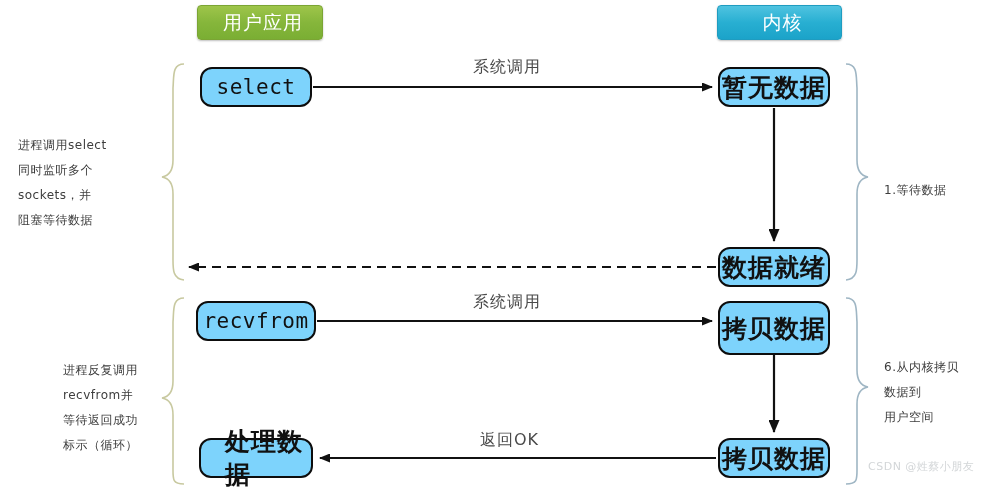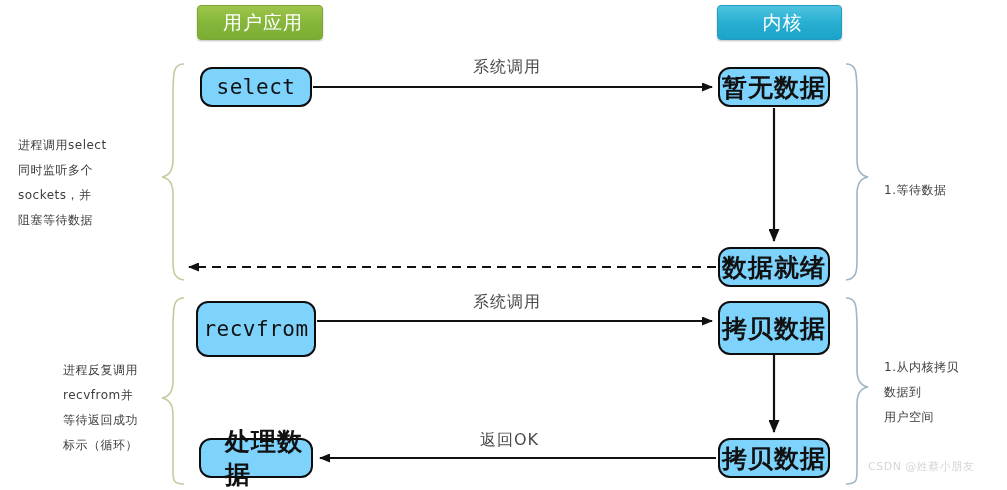--- a/index.html
+++ b/index.html
@@ -67,21 +67,21 @@
     letter-spacing: 0.5px;
   }
   .box.cjk {
     font-family: "DejaVu Sans", "Liberation Sans", sans-serif;
     font-size: 25px;
     letter-spacing: 1px;
     font-weight: bold;
   }
 
   #box-select    { left: 200px; top: 67px;  width: 112px; height: 40px; }
-  #box-recvfrom  { left: 196px; top: 301px; width: 120px; height: 56px; }
+  #box-recvfrom  { left: 196px; top: 301px; width: 120px; height: 40px; }
   #box-process   { left: 199px; top: 438px; width: 114px; height: 40px; padding-left: 24px; }
 
   #box-nodata    { left: 718px; top: 67px;  width: 112px; height: 40px; }
   #box-ready     { left: 718px; top: 247px; width: 112px; height: 40px; }
   #box-copying   { left: 718px; top: 301px; width: 112px; height: 54px; }
   #box-copydone  { left: 718px; top: 438px; width: 112px; height: 40px; }
 
   
   .edge-label {
     position: absolute;
@@ -204,19 +204,19 @@
 sockets，并
 阻塞等待数据</div>
 
   <div class="note" id="note-left-2">进程反复调用
 recvfrom并
 等待返回成功
 标示（循环）</div>
 
   <div class="note" id="note-right-1">1.等待数据</div>
 
-  <div class="note" id="note-right-2">1.从内核拷贝
+  <div class="note" id="note-right-2">6.从内核拷贝
    数据到
    用户空间</div>
 
   <div id="watermark">CSDN @姓蔡小朋友</div>
 
 </div>
 
 </body></html>

